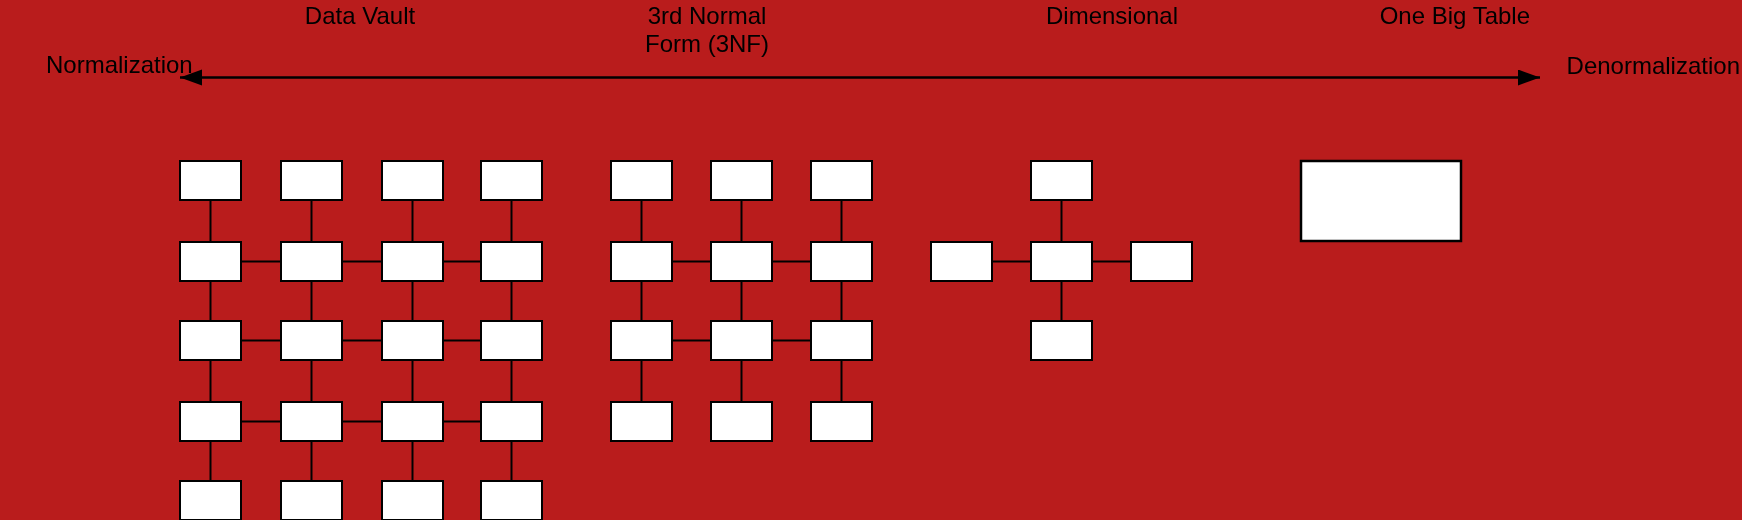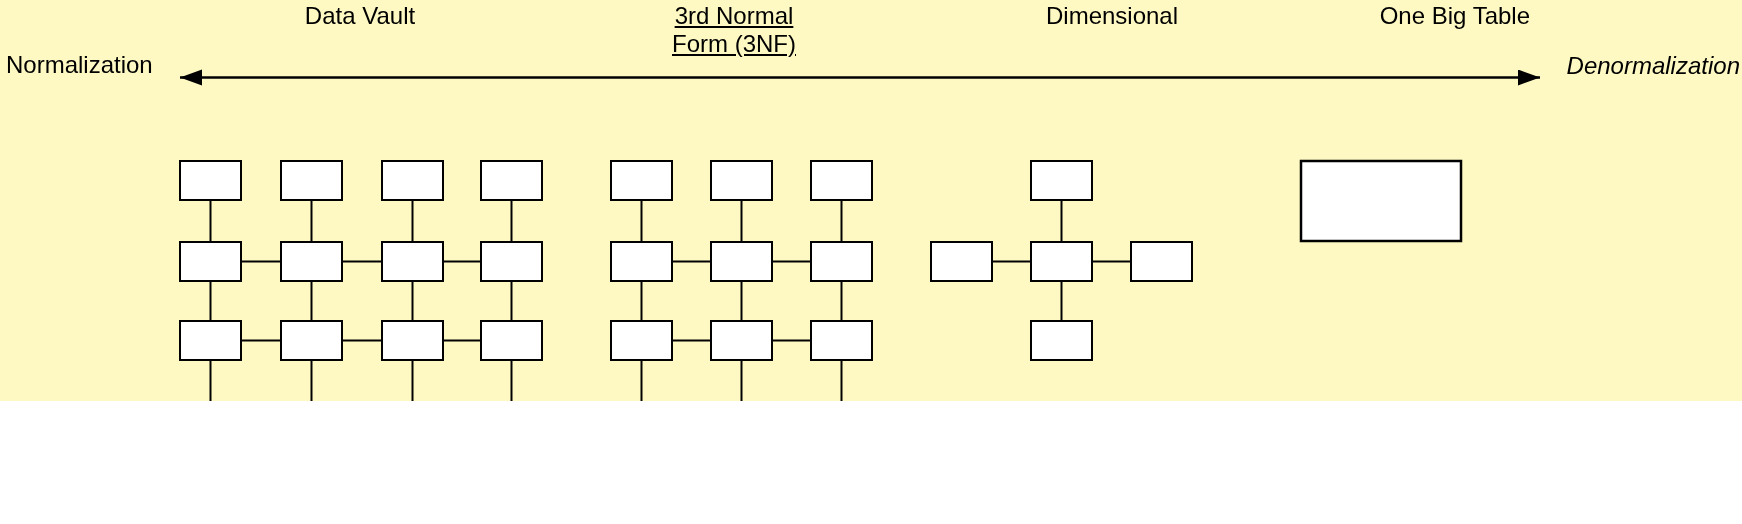--- a/index.html
+++ b/index.html
@@ -3,46 +3,47 @@
 <meta charset="utf-8">
 <style>
   html, body {
     margin: 0;
     padding: 0;
     background: #ffffff;
   }
   .canvas {
     position: relative;
     width: 1742px;
-    height: 401px;
-    background: #fef9c3;
+    height: 520px;
+    background: #b91c1c;
     font-family: "Liberation Sans", "DejaVu Sans", sans-serif;
     color: #000000;
     overflow: hidden;
   }
   .top-label {
     position: absolute;
     top: 2px;
     width: 300px;
     text-align: center;
     font-size: 24px;
     line-height: 28px;
     white-space: nowrap;
   }
   .top-label span { display: block; }
   .side-label {
     position: absolute;
     font-size: 24px;
     line-height: 28px;
     white-space: nowrap;
+    margin-left: 40px;
   }
   #axis-left-label  { left: 6px;  top: 51px; }
-  #axis-right-label { right: 2px; top: 52px; font-style: italic; }
+  #axis-right-label { right: 2px; top: 52px; }
   #label-dv  { left: 210px; }
-  #label-3nf { left: 584px; text-decoration: underline; }
+  #label-3nf { left: 557px; }
   #label-dim { left: 962px; }
   #label-obt { left: 1230px; text-align: right; }
   svg.diagram {
     position: absolute;
     left: 0;
     top: 0;
   }
 </style>
 </head>
 <body>

